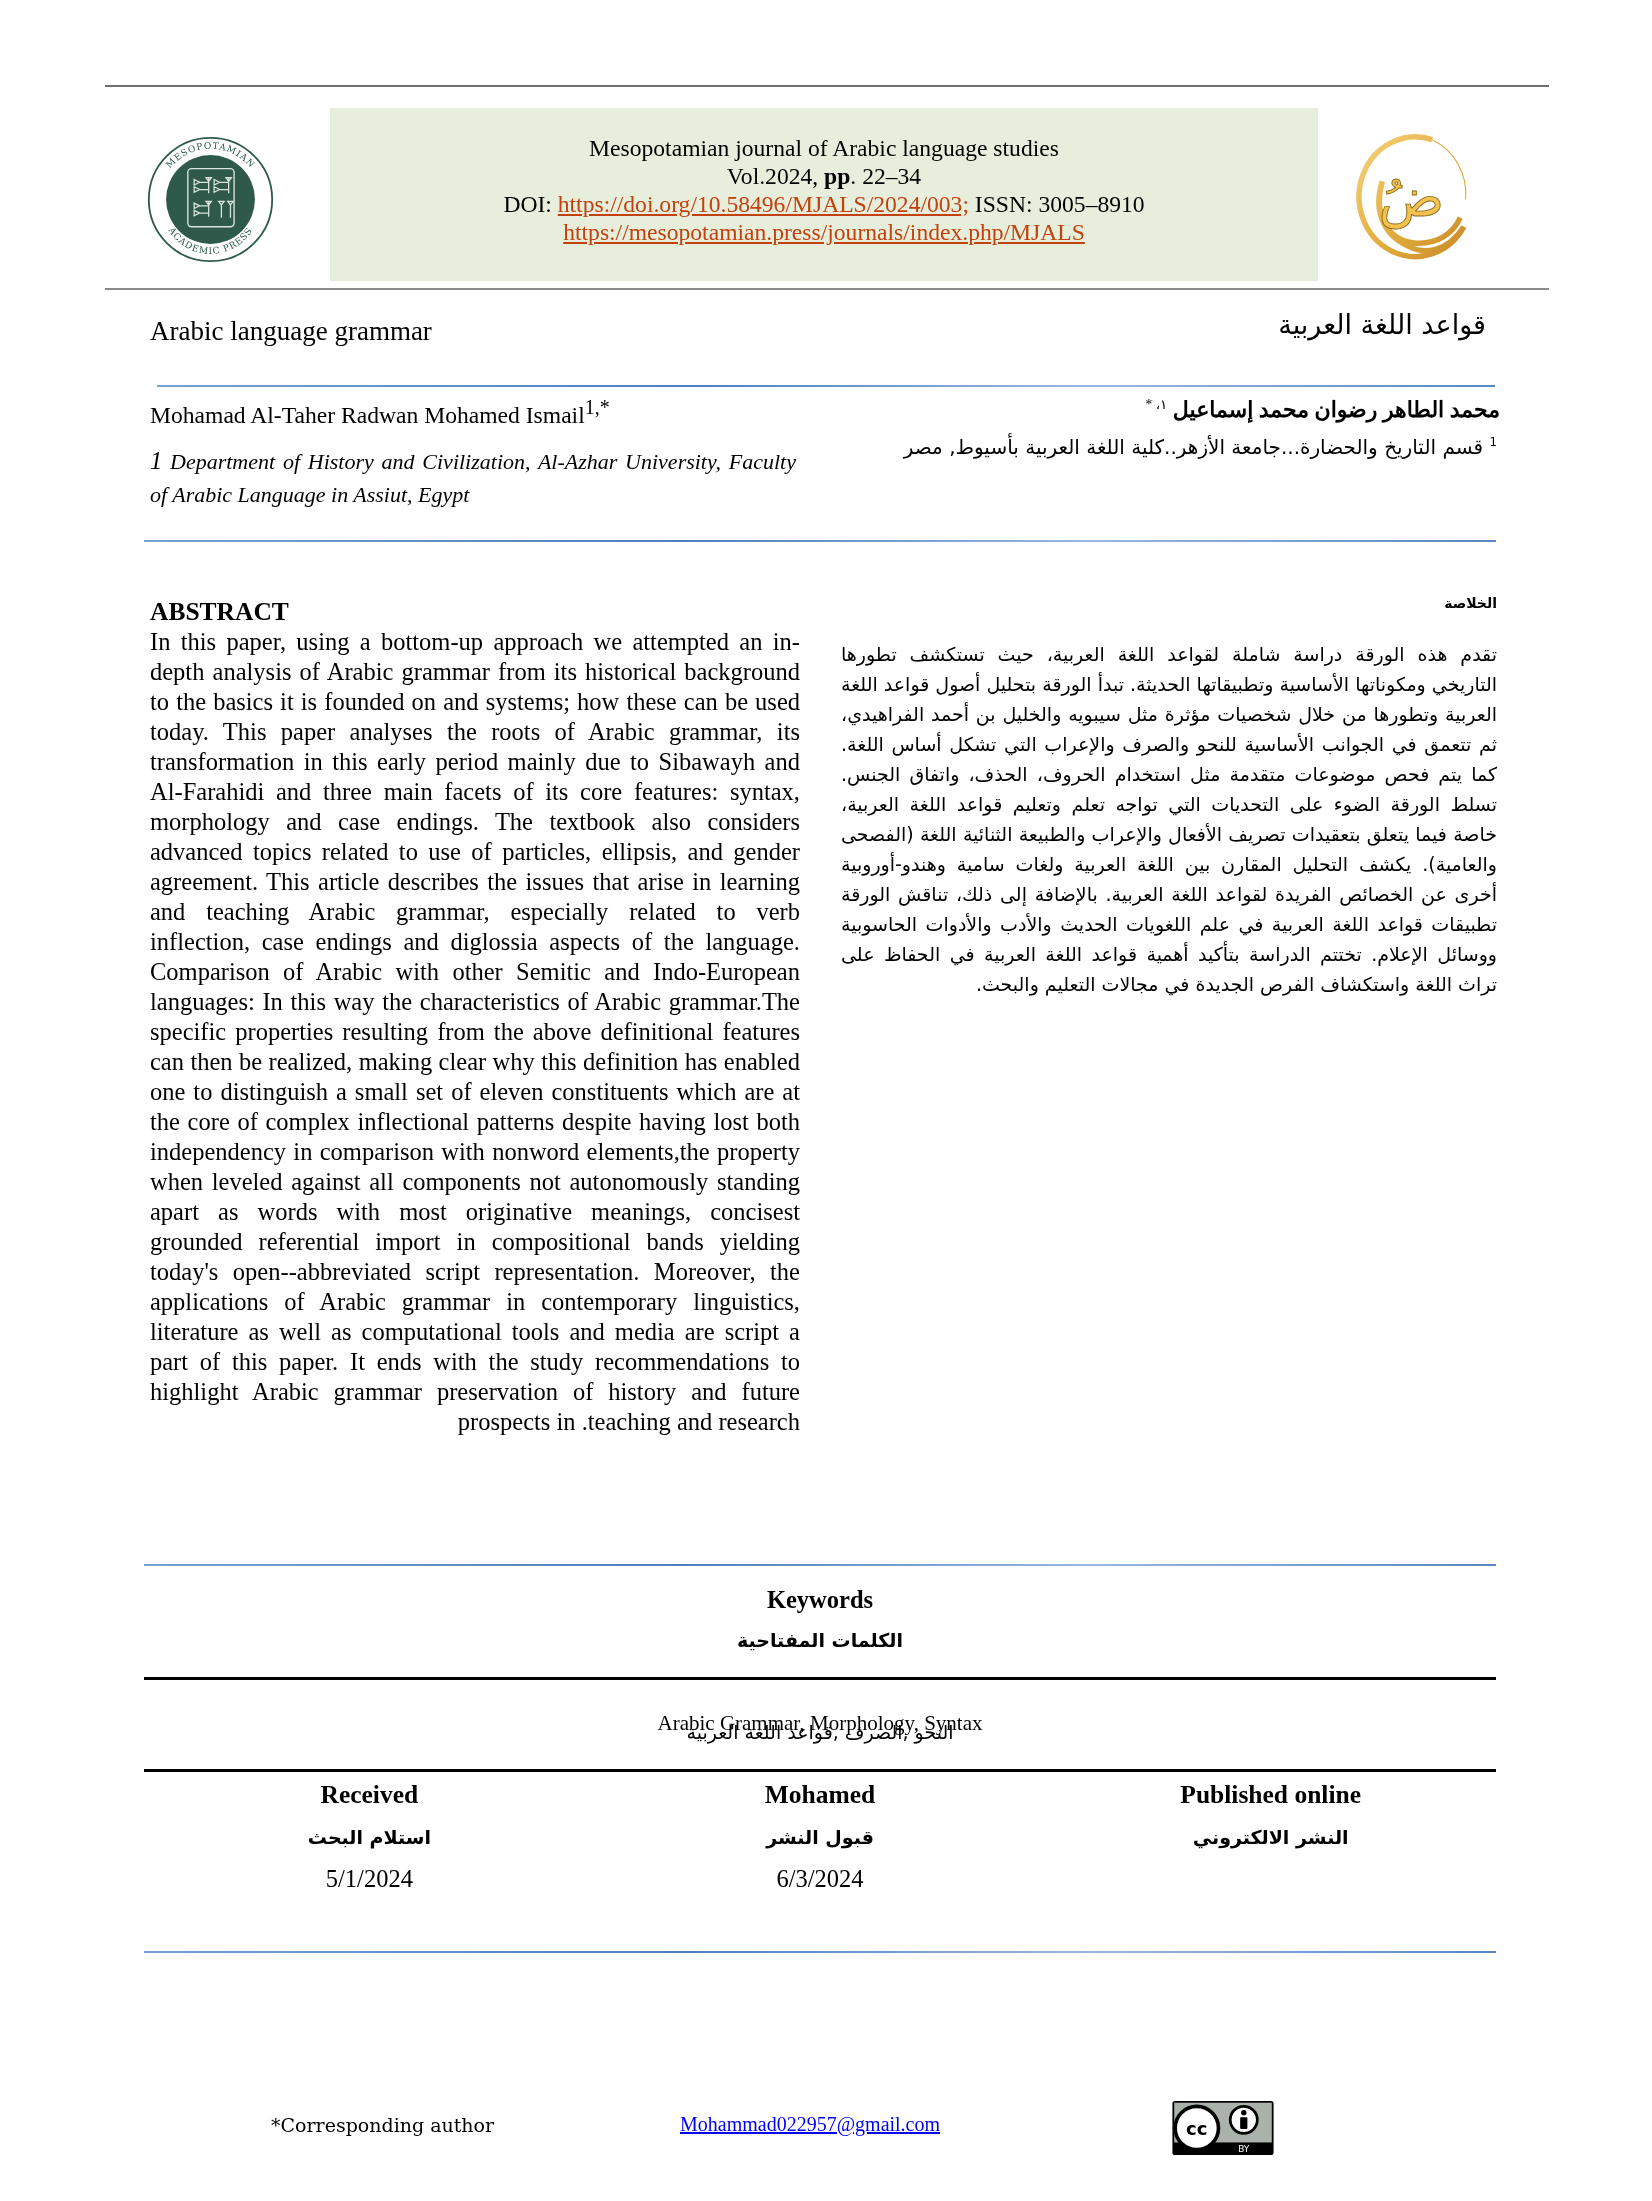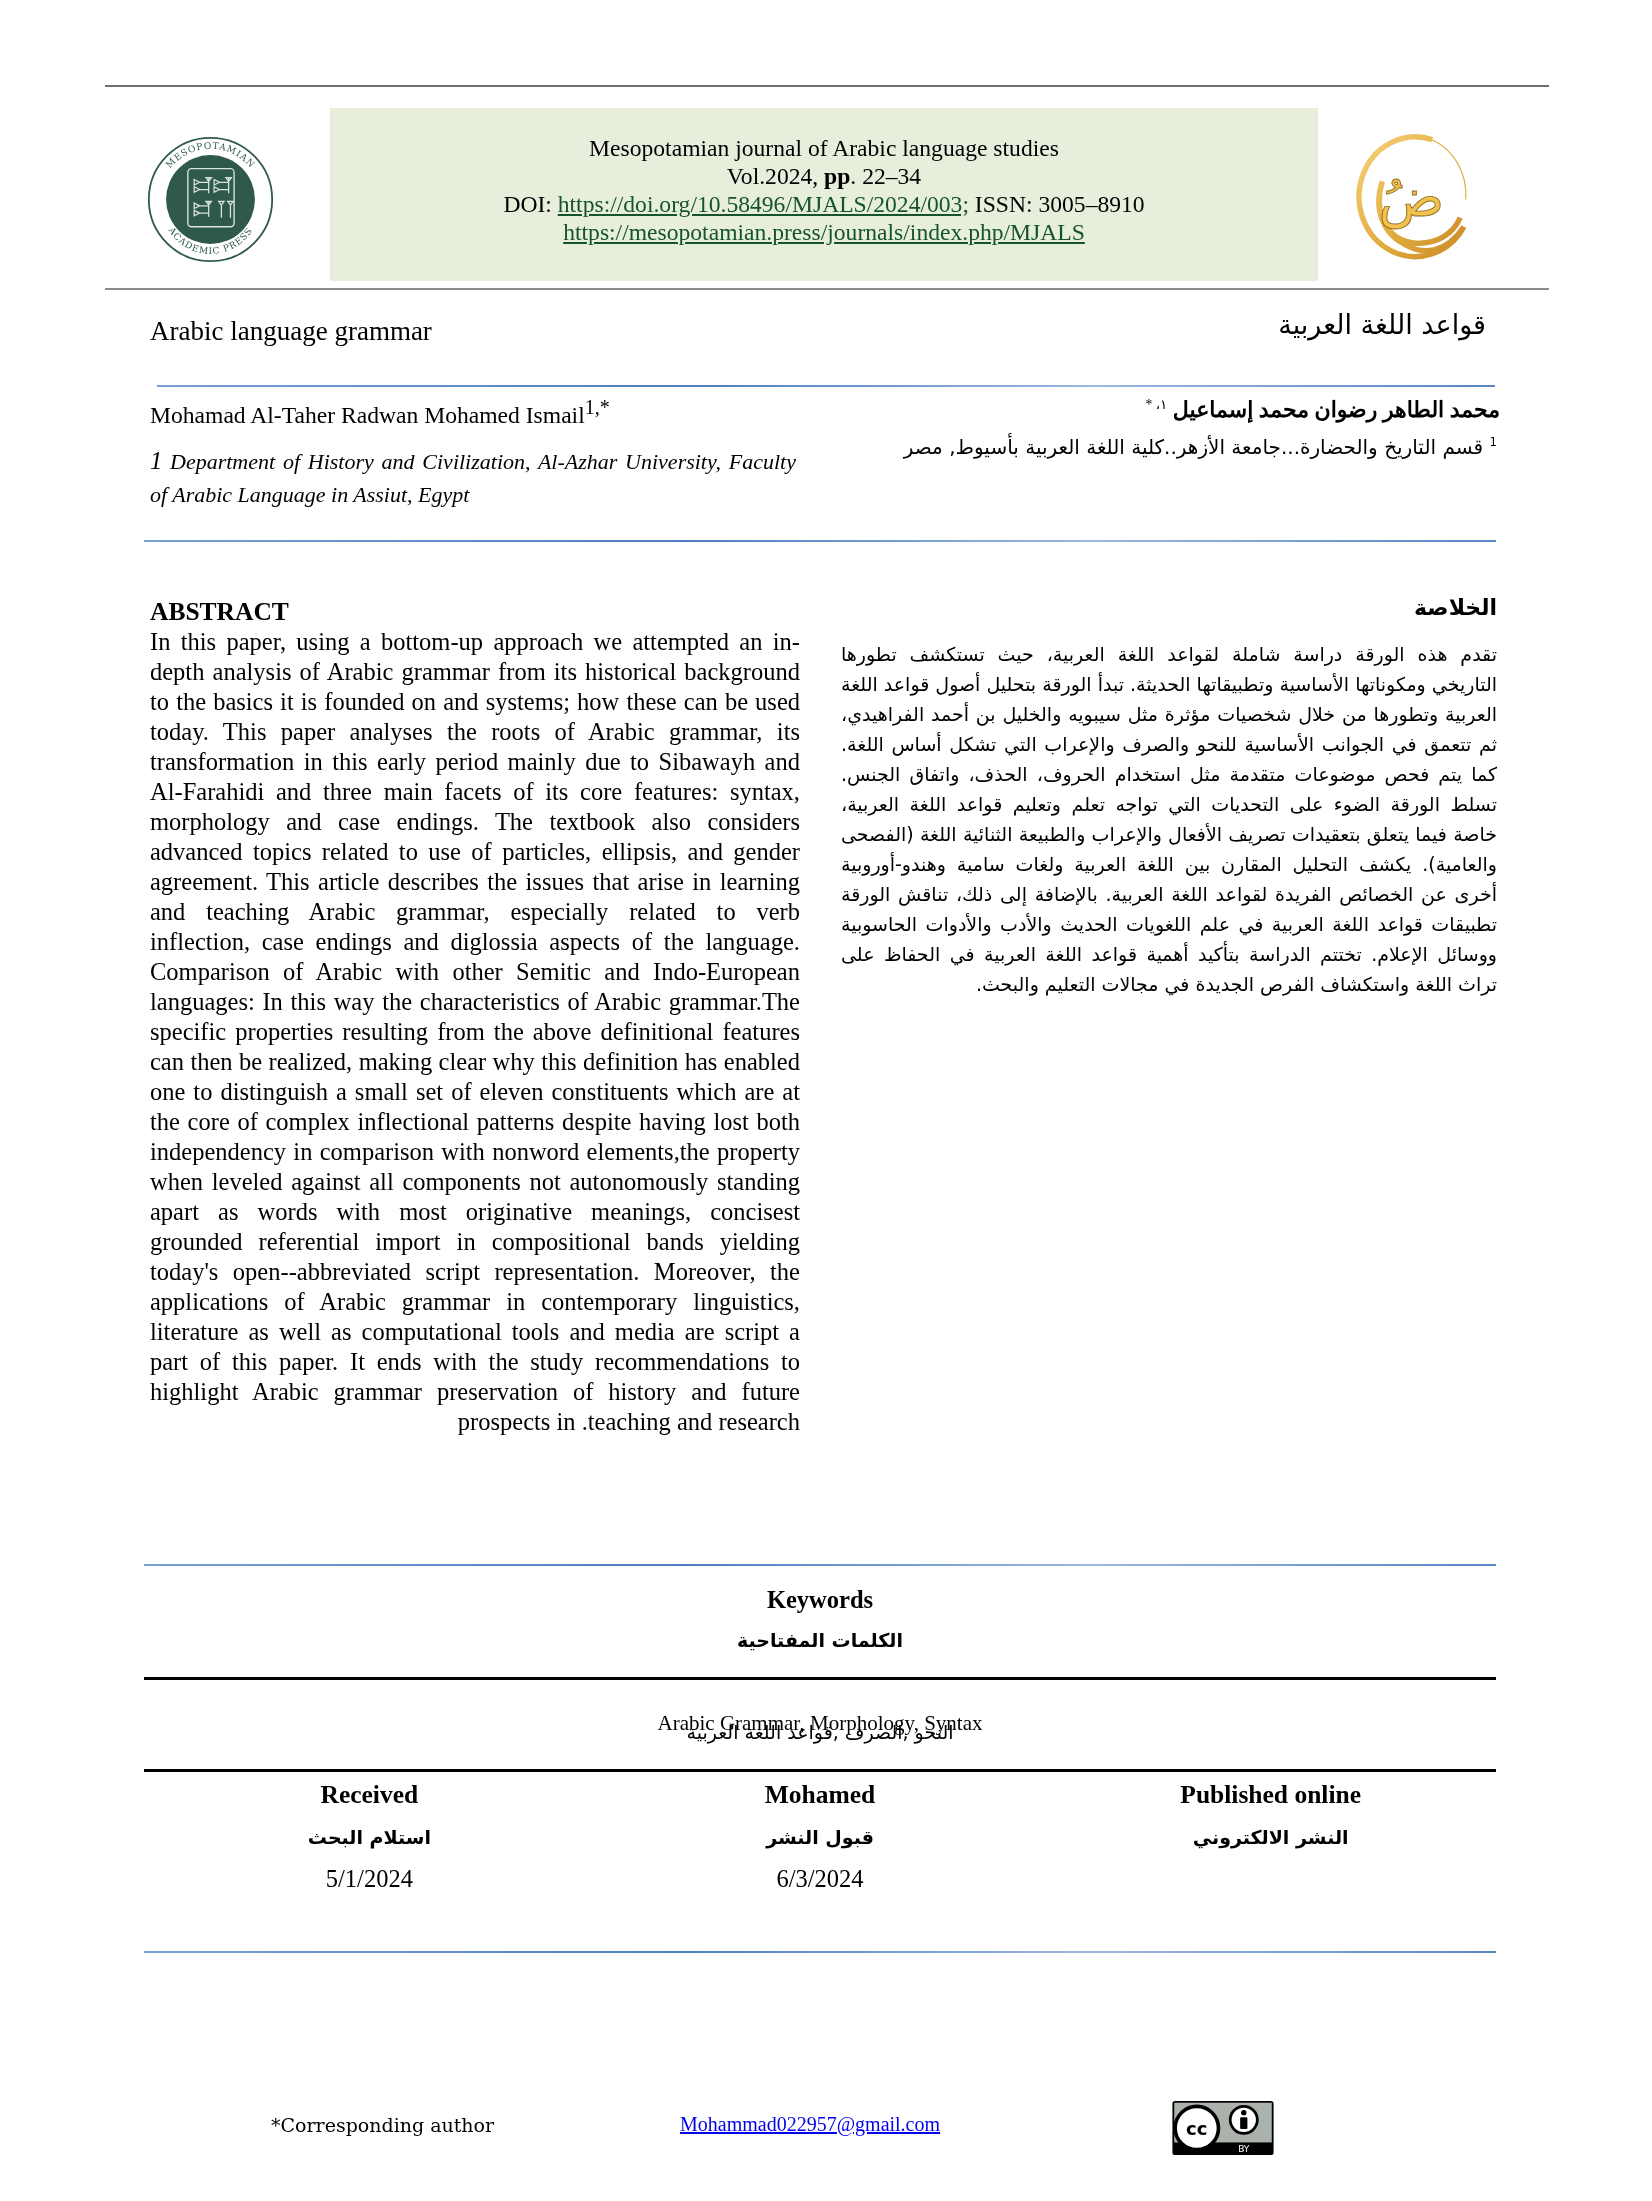--- a/index.html
+++ b/index.html
@@ -4,21 +4,21 @@
   <style>
     html, body { margin: 0; padding: 0; background: #ffffff; }
     body { width: 1653px; height: 2202px; position: relative; overflow: hidden;
            font-family: "Liberation Serif", "DejaVu Serif", serif; color: #000; }
     .abs { position: absolute; }
     .top-rule { left: 105px; top: 85px; width: 1444px; height: 1.8px; background: #6e6e6e; }
     .head-rule { left: 105px; top: 288px; width: 1444px; height: 1.8px; background: #8a8a8a; }
     .banner { left: 330px; top: 108px; width: 988px; height: 173px; background: #e8eedc; }
     .banner-lines { position: absolute; left: 0; right: 0; top: 25.5px; text-align: center;
                     font-size: 23.6px; line-height: 28px; }
-    .banner-lines a { color: #14532d; text-decoration: underline; }
+    .banner-lines a { color: #c2410c; text-decoration: underline; }
     .blue { color: #000000; }
     .logo-left { left: 147px; top: 136px; width: 127px; height: 127px; }
     .logo-right { left: 1346px; top: 127px; width: 127px; height: 145px; }
     .title-en { left: 150px; top: 316px; font-size: 27px; }
     .title-ar { right: 167px; top: 309px; font-size: 27px; direction: rtl;
                 font-family: "DejaVu Sans", sans-serif; }
     .blue-rule { height: 1.8px; background: linear-gradient(90deg, #7aa0d4, #4f7fc0 40%, #9ab8e0 70%, #5a86c4); }
     .r1 { left: 157px; top: 385px; width: 1338px; }
     .r2 { left: 144px; top: 540px; width: 1352px; }
     .r3 { left: 144px; top: 1564px; width: 1352px; }
@@ -27,21 +27,21 @@
     .author-en sup { font-size: 20px; }
     .affil-en { left: 150px; top: 444px; width: 646px; font-size: 22px; font-style: italic;
                 line-height: 33px; text-align: justify; }
     .author-ar { right: 153px; top: 396px; font-size: 22px; font-weight: bold; direction: rtl;
                  font-family: Liberation Serif, serif; }
     .affil-ar { right: 156px; top: 435px; font-size: 20px; direction: rtl;
                 font-family: "DejaVu Sans", sans-serif; }
     .abs-en-head { left: 150px; top: 597px; font-size: 25.5px; font-weight: bold; }
     .abs-en-body { left: 150px; top: 627px; width: 650px; font-size: 24.5px; line-height: 30px;
                    text-align: justify; text-align-last: right; }
-    .abs-ar-head { right: 156px; top: 595px; font-size: 22px; font-weight: bold; direction: rtl;
+    .abs-ar-head { right: 156px; top: 595px; font-size: 14px; font-weight: bold; direction: rtl;
                    font-family: "DejaVu Sans", sans-serif; }
     .abs-ar-body { left: 841px; top: 639px; width: 656px; font-size: 19px; line-height: 30px;
                    direction: rtl; text-align: justify; font-family: "DejaVu Sans", sans-serif; }
     .kw-head { left: 144px; width: 1352px; top: 1586px; text-align: center; font-size: 24.5px; font-weight: bold; }
     .kw-head-ar { left: 144px; width: 1352px; top: 1629px; text-align: center; font-size: 19px; font-weight: bold;
                   direction: rtl; font-family: "DejaVu Sans", sans-serif; }
     .black-rule { left: 144px; width: 1352px; height: 2.7px; background: #000; }
     .b1 { top: 1677px; }
     .b2 { top: 1769px; }
     .kw-en { left: 144px; width: 1352px; top: 1683px; text-align: center; font-size: 21px; margin-top: 28px; }

